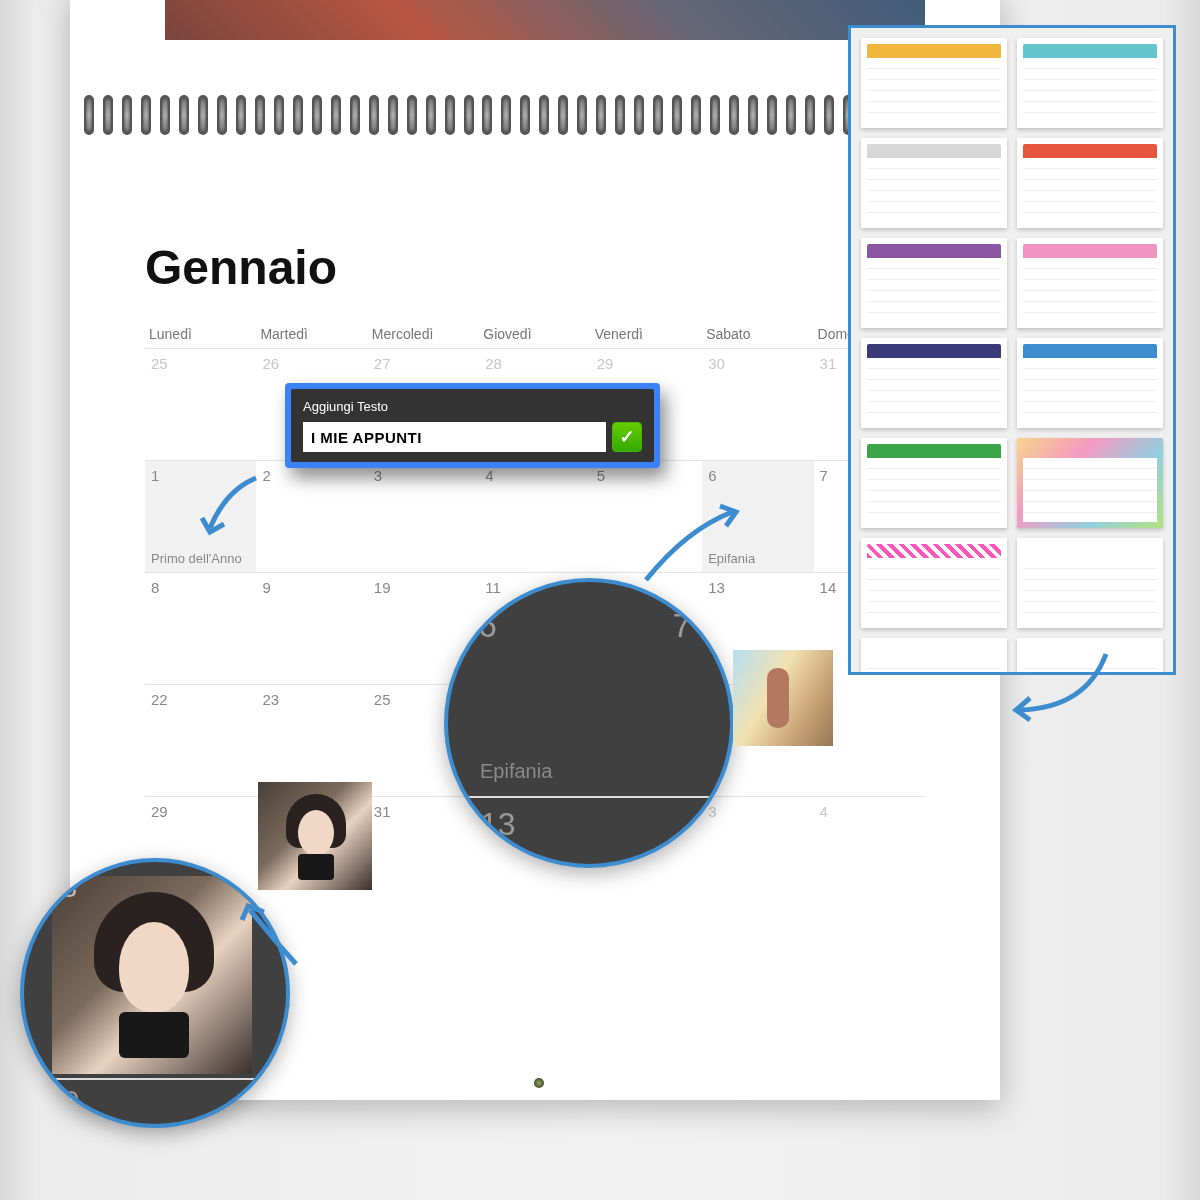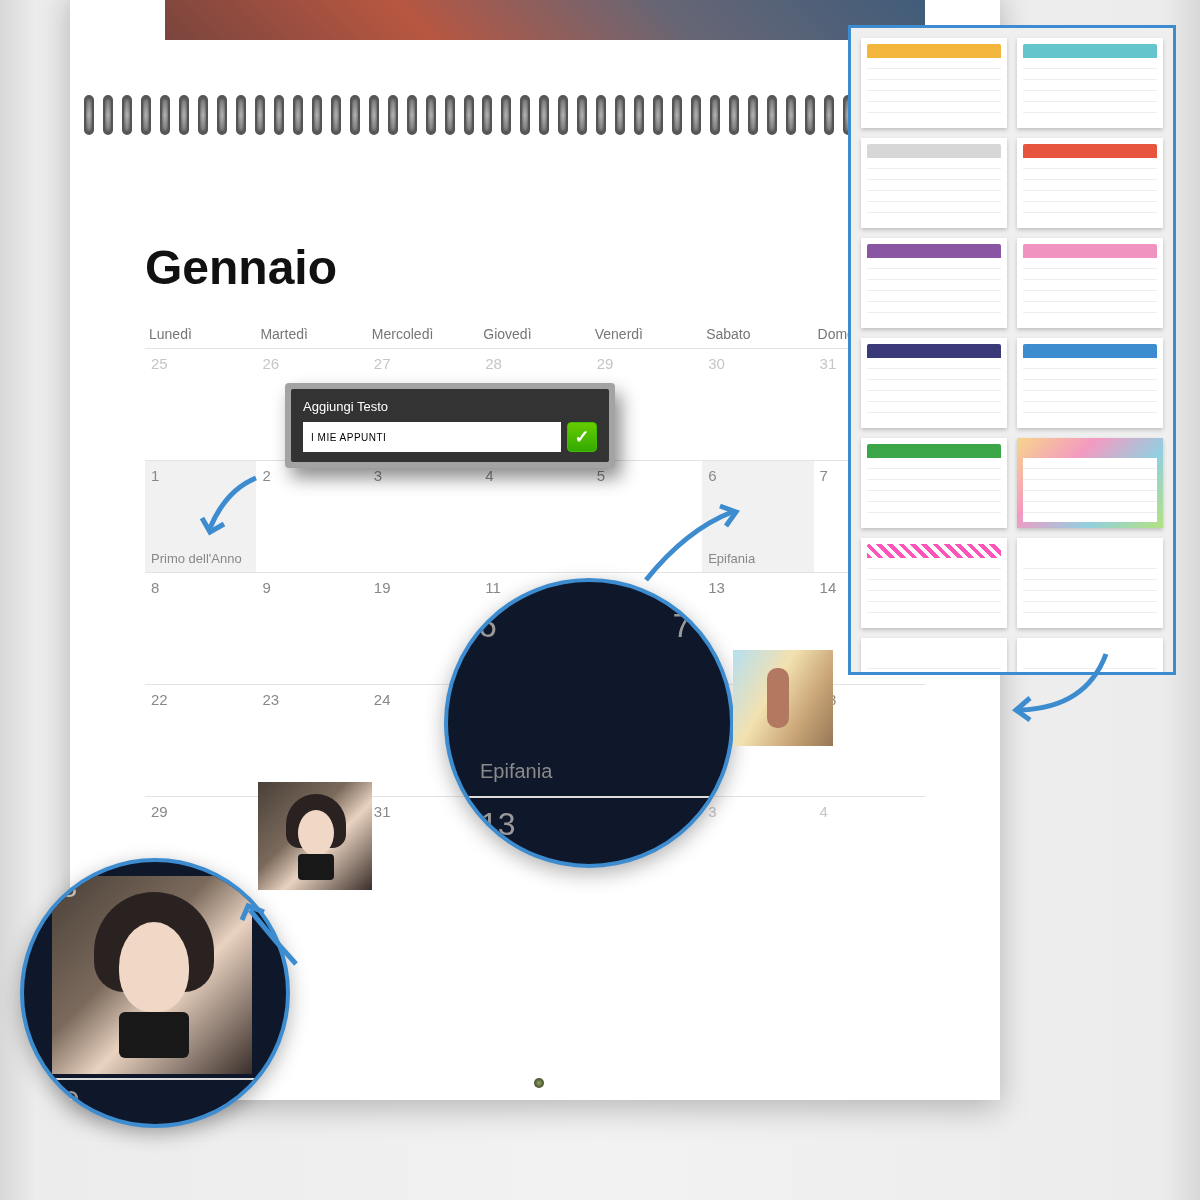--- a/index.html
+++ b/index.html
@@ -13,36 +13,36 @@
 .grid{position:absolute;left:145px;top:320px;width:780px}
 .hdr{display:grid;grid-template-columns:repeat(7,1fr);font-size:14px;color:#767676}
 .hdr div{padding:6px 4px}
 .row{display:grid;grid-template-columns:repeat(7,1fr)}
 .cell{height:112px;border-top:1px solid #e3e3e3;position:relative;padding:6px 6px;font-size:15px;color:#888}
 .cell.dim{color:#c6c6c6}
 .cell.hl{background:#f1f1f1}
 .cell .note{position:absolute;bottom:6px;left:6px;font-size:13px;color:#888}
 .hole{position:absolute;left:534px;top:1078px;width:10px;height:10px;border-radius:50%;background:radial-gradient(#8a6,#321)}
 
-.popup{position:absolute;left:285px;top:383px;width:330px;background:#a3a3a3;border-radius:4px;padding:6px;box-shadow:6px 10px 18px rgba(0,0,0,.45)}
+.popup{position:absolute;left:285px;top:383px;width:375px;background:#3b82f6;border-radius:4px;padding:6px;box-shadow:6px 10px 18px rgba(0,0,0,.45)}
 .popup-inner{background:#333;border-radius:2px;padding:10px 12px}
 .popup-title{color:#fff;font-size:13px;margin-bottom:8px}
 .popup-row{display:flex;gap:6px;align-items:center}
-.popup-row input{flex:1;height:30px;border:none;padding:11px 8px;font-size:10px;font-weight:normal;letter-spacing:.5px}
+.popup-row input{flex:1;height:30px;border:none;padding:11px 8px;font-size:15px;font-weight:bold;letter-spacing:.5px}
 .ok{width:30px;height:30px;background:linear-gradient(#6c0,#3a0);border:1px solid #4b0;border-radius:4px;display:flex;align-items:center;justify-content:center;color:#fff;font-size:18px;font-weight:bold;cursor:pointer}
 
 .themes{position:absolute;left:848px;top:25px;width:328px;height:650px;border:3px solid #3c8ccf;background:#efefef;padding:10px;display:grid;grid-template-columns:1fr 1fr;gap:10px;overflow:hidden}
 .th{background:#fff;box-shadow:0 2px 4px rgba(0,0,0,.2);position:relative;height:90px}
 .th::before{content:"";position:absolute;left:6px;right:6px;top:6px;height:14px;background:var(--c);border-radius:2px 2px 0 0}
 .th::after{content:"";position:absolute;left:6px;right:6px;top:20px;bottom:6px;background:repeating-linear-gradient(#fff,#fff 10px,#eee 10px,#eee 11px)}
 .th.rainbow{background:linear-gradient(135deg,#f7d58b,#f49ac1,#92cfe0,#b3e27f)}
 .th.rainbow::before{background:transparent}
 .th.chevron::before{background:repeating-linear-gradient(45deg,#f5b,#f5b 4px,#fff 4px,#fff 8px)}
 
-.mag{position:absolute;border:4px solid #3c8ccf;border-radius:50%;background:#0f172a;box-shadow:0 6px 20px rgba(0,0,0,.3);overflow:hidden}
+.mag{position:absolute;border:4px solid #3c8ccf;border-radius:50%;background:#404040;box-shadow:0 6px 20px rgba(0,0,0,.3);overflow:hidden}
 .mag1{left:444px;top:578px;width:290px;height:290px}
 .mag1 .in{position:absolute;inset:0;padding:24px 30px}
 .mag1 .d6{font-size:34px;color:#9a9a9a;display:inline-block;width:190px}
 .mag1 .d7{font-size:34px;color:#9a9a9a}
 .mag1 .ep{position:absolute;top:178px;left:32px;font-size:20px;color:#8a8a8a}
 .mag1 hr{position:absolute;left:0;right:0;top:214px;border:none;border-top:2px solid #dcdcdc}
 .mag1 .d13{position:absolute;top:224px;left:32px;font-size:32px;color:#9a9a9a}
 .mag1 .shade{position:absolute;left:0;top:0;width:140px;height:214px;background:#f1f1f1;z-index:-1}
 .mag2{left:20px;top:858px;width:270px;height:270px}
 .mag2 .d23{position:absolute;top:10px;left:22px;font-size:28px;color:#bcbcbc;z-index:2}
@@ -155,21 +155,20 @@
         <div class="cell">9</div>
         <div class="cell">19</div>
         <div class="cell">11</div>
         <div class="cell">12</div>
         <div class="cell">13</div>
         <div class="cell">14</div>
       </div>
       <div class="row">
         <div class="cell">22</div>
         <div class="cell">23</div>
-        <div class="cell">24</div>
         <div class="cell">25</div>
         <div class="cell">26</div>
         <div class="cell">27</div>
         <div class="cell">28</div>
       </div>
       <div class="row">
         <div class="cell">29</div>
         <div class="cell">30</div>
         <div class="cell">31</div>
         <div class="cell dim">1</div>

